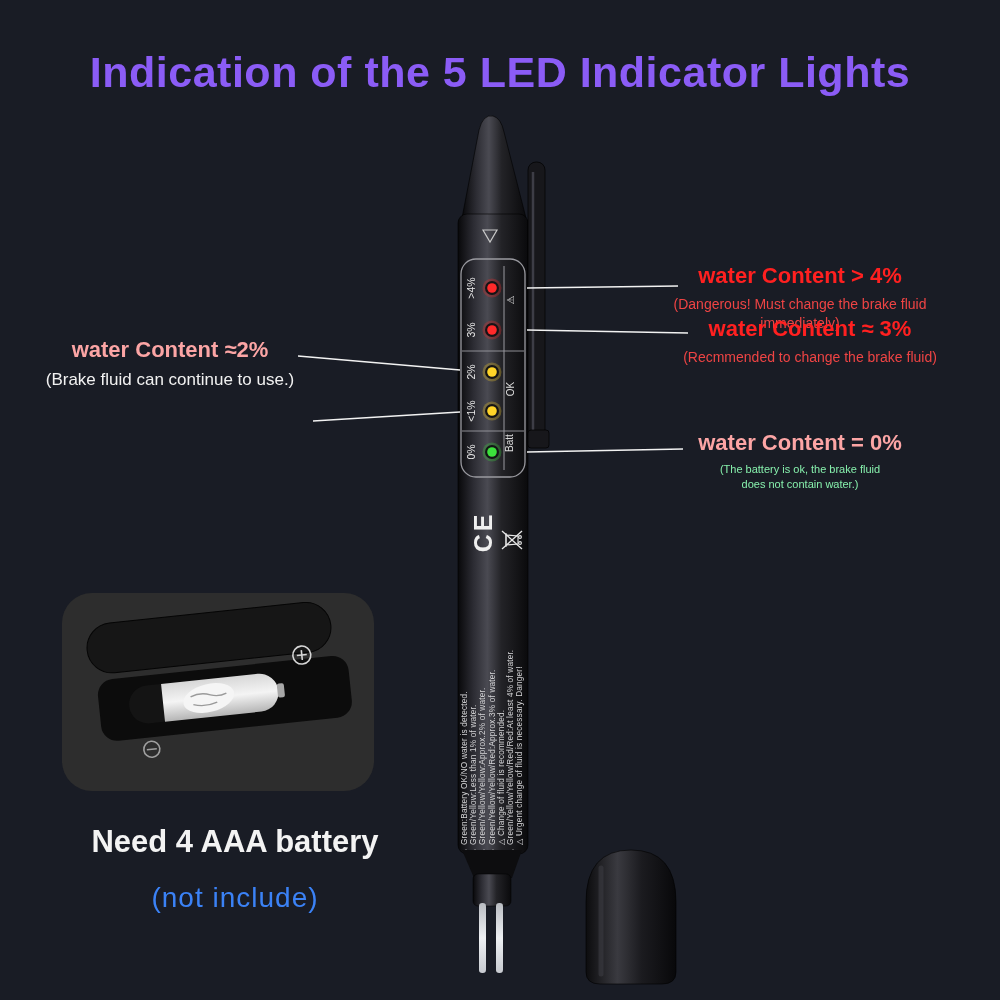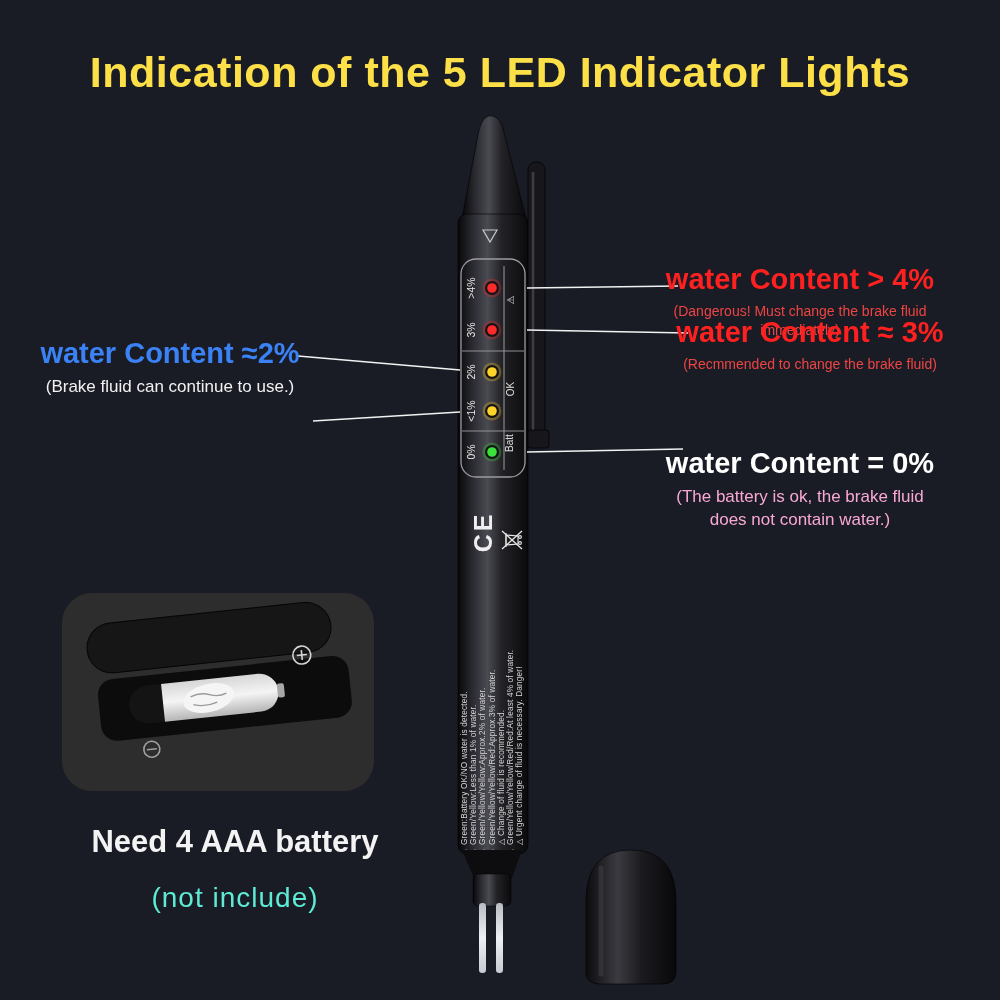--- a/index.html
+++ b/index.html
@@ -5,34 +5,34 @@
   * { margin:0; padding:0; box-sizing:border-box; }
   html,body { background:#0e1118; }
   .stage {
     position:relative; width:1000px; height:1000px; margin:0 auto;
     background:#191c25; overflow:hidden;
     font-family:"Liberation Sans", sans-serif;
   }
   .abs { position:absolute; }
   .title {
     left:0; right:0; top:48px; text-align:center;
-    color:#fde047; font-size:43px; font-weight:800; letter-spacing:.5px;
+    color:#8b5cf6; font-size:43px; font-weight:800; letter-spacing:.5px;
   }
   .ann { text-align:center; }
-  .ann .heading { font-size:29px; font-weight:bold; white-space:nowrap; }
+  .ann .heading { font-size:22px; font-weight:bold; white-space:nowrap; }
   .ann .body-note { font-size:17px; margin-top:6px; line-height:1.35; white-space:pre-line; }
-  .ann-yellow .heading { color:#3b82f6; }
+  .ann-yellow .heading { color:#fca5a5; }
   .ann-yellow .body-note { color:#f1f1f1; }
   .ann-red .heading { color:#ff2020; }
   .ann-red .body-note { color:#ef4444; font-size:14px; }
-  .ann-green .heading { color:#ffffff;margin-top:17px; }
-  .ann-green .body-note { color:#f9a8d4; font-size:17px; }
+  .ann-green .heading { color:#fca5a5; }
+  .ann-green .body-note { color:#86efac; font-size:11px; }
   .battery-note { text-align:center; }
   .battery-note .line1 { color:#f3f3f3; font-size:31px; font-weight:600; }
-  .battery-note .line2 { color:#5eead4; font-size:28px; margin-top:22px; letter-spacing:1px; }
+  .battery-note .line2 { color:#3b82f6; font-size:28px; margin-top:22px; letter-spacing:1px; }
   svg { font-family:"Liberation Sans", sans-serif; }
   .pen-label { font-size:10.5px; fill:#e9e9e9; }
   .pen-side  { font-size:10px;  fill:#dddddd; }
   .pen-instr { font-size:8.2px; fill:#d4d4d6; letter-spacing:.2px; }
   .ce-text   { font-size:25px; font-weight:bold; fill:#efefef; letter-spacing:3px; }
 </style>
 </head>
 <body>
 
 <div class="stage">

